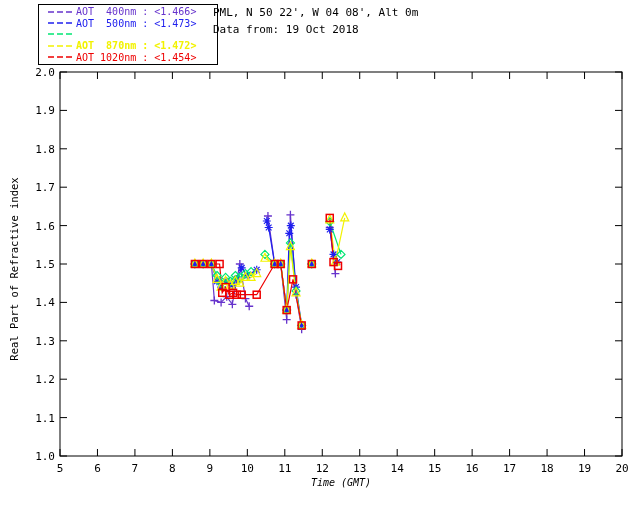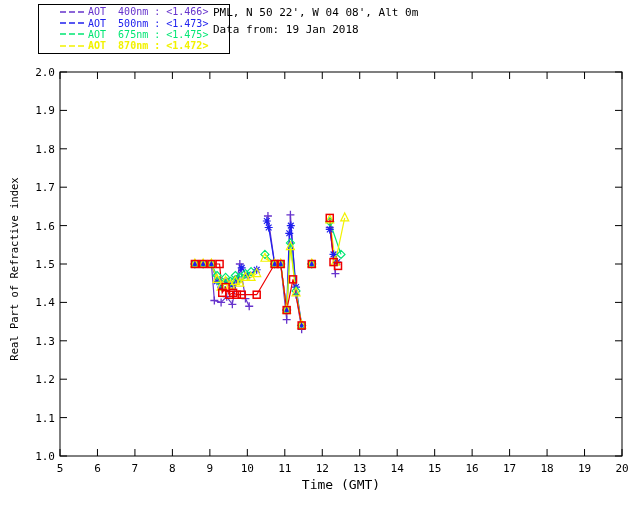--- a/index.html
+++ b/index.html
@@ -3,28 +3,28 @@
 <meta charset="utf-8">
 <style>
   html,body{margin:0;padding:0;background:#ffffff;}
   #screen{position:relative;width:640px;height:512px;background:#ffffff;overflow:hidden;
           font-family:"DejaVu Sans Mono",monospace;color:#000;}
   #plot-svg{position:absolute;left:0;top:0;}
   .hdr{position:absolute;left:213px;font-size:11px;white-space:pre;letter-spacing:0;}
   #hdr1{top:6px;}
   #hdr2{top:23px;}
   #legend{position:absolute;left:38px;top:4px;width:170px;border:1px solid #000;
-          padding:1px 0 1px 20px;background:#fff;}
+          padding:1px 0 1px 8px;background:#fff;}
   .lg-row{display:flex;align-items:center;height:11.4px;font-size:10px;white-space:pre;}
   .lg-row svg{margin-right:3px;flex:0 0 auto;}
   #ytitle-anchor{position:absolute;left:14px;top:264px;width:0;height:0;}
   #ytitle{display:inline-block;white-space:nowrap;font-size:10.5px;
           transform:translate(-50%,-50%) rotate(-90deg);}
   #xtitle{position:absolute;left:341px;top:477px;transform:translateX(-50%);
-          font-size:13px;white-space:nowrap;}
+          font-size:10px;white-space:nowrap;font-style:italic;}
 </style>
 </head>
 <body>
 
 <div id="screen">
 
   <svg id="plot-svg" width="640" height="512">
       <rect x="60" y="72" width="562" height="384" fill="none" stroke="#000000" stroke-width="1"></rect>
       <line x1="60" y1="456" x2="60" y2="449" stroke="#000000"></line>
       <line x1="60" y1="72" x2="60" y2="79" stroke="#000000"></line>
@@ -241,31 +241,36 @@
     <div class="lg-row" style="color: rgb(32, 32, 238);">
       <svg width="26" height="8">
           <line x1="1" y1="4" x2="25" y2="4" stroke="currentColor" stroke-width="1.5" stroke-dasharray="6 3"></line>
         </svg>
       <span>AOT  500nm : &lt;1.473&gt;</span>
     </div>
     <div class="lg-row" style="color: rgb(0, 230, 115);">
       <svg width="26" height="8">
           <line x1="1" y1="4" x2="25" y2="4" stroke="currentColor" stroke-width="1.5" stroke-dasharray="6 3"></line>
         </svg>
-      <span>AOT  675nm : &lt;1.475&gt;</span>
     </div>
     <div class="lg-row" style="color: rgb(242, 242, 0); font-weight: bold;">
       <svg width="26" height="8">
           <line x1="1" y1="4" x2="25" y2="4" stroke="currentColor" stroke-width="1.5" stroke-dasharray="6 3"></line>
         </svg>
       <span>AOT  870nm : &lt;1.472&gt;</span>
     </div>
+    <div class="lg-row" style="color: rgb(238, 0, 0);">
+      <svg width="26" height="8">
+          <line x1="1" y1="4" x2="25" y2="4" stroke="currentColor" stroke-width="1.5" stroke-dasharray="6 3"></line>
+        </svg>
+      <span>AOT 1020nm : &lt;1.454&gt;</span>
+    </div>
   </div>
 
   <div class="hdr" id="hdr1">PML, N 50 22', W 04 08', Alt 0m</div>
-  <div class="hdr" id="hdr2">Data from: 19 Jan 2018</div>
+  <div class="hdr" id="hdr2">Data from: 19 Oct 2018</div>
 
   <div id="ytitle-anchor">
     <span id="ytitle">Real Part of Refractive index</span>
   </div>
   <div id="xtitle">Time (GMT)</div>
 
 </div>
 
 </body></html>

